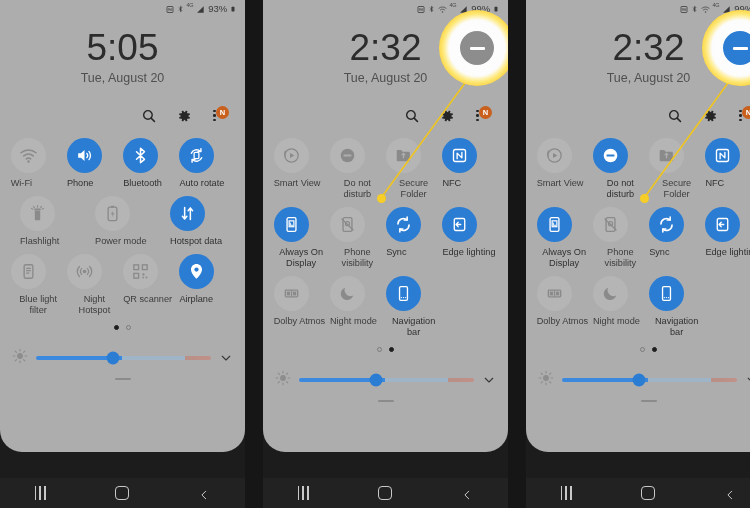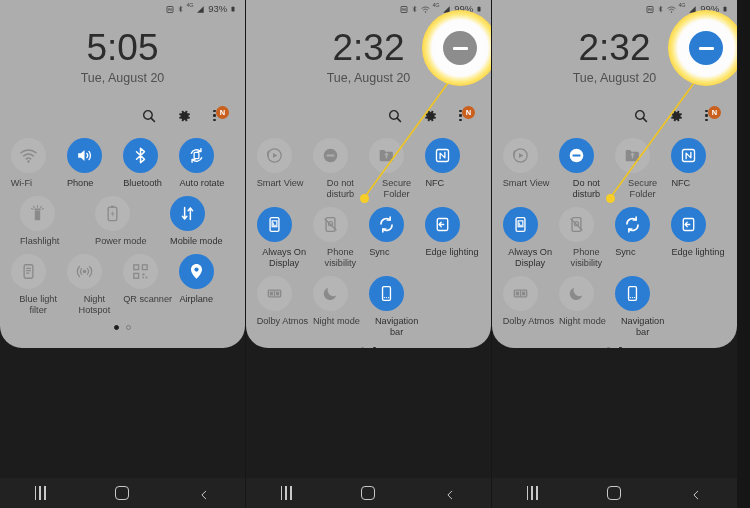--- a/index.html
+++ b/index.html
@@ -16,26 +16,26 @@
     background: #161616;
   }
   .phone {
     position: relative;
     width: 245px;
     height: 508px;
     background: #1c1c1c;
     overflow: hidden;
     flex: 0 0 245px;
   }
-  .phone.p2, .phone.p3 { margin-left: 1px; }
+  .phone.p2, .phone.p3 { margin-left: 18px; }
   .panel {
     position: absolute;
     left: 0; top: 0;
     width: 245px;
-    height: 348px;
+    height: 452px;
     background: #adadad;
     border-bottom-left-radius: 22px;
     border-bottom-right-radius: 22px;
     overflow: hidden;
   }
 
   
   .statusbar {
     height: 17px;
     display: flex;
@@ -359,21 +359,21 @@
               </div>
               <div class="tlabel ">Power mode</div>
             </div>
             <div class="tile">
               <div class="tcircle on">
                 <svg width="19" height="19" viewBox="0 0 24 24" fill="none">
                   <path d="M8.4 4.5v14M8.4 18.8L5.6 15.6M8.4 18.8l2.8-3.2" stroke="#ffffff" stroke-width="1.9" stroke-linecap="round" stroke-linejoin="round"></path>
                   <path d="M15.6 19.5v-14M15.6 5.2l-2.8 3.2M15.6 5.2l2.8 3.2" stroke="#ffffff" stroke-width="1.9" stroke-linecap="round" stroke-linejoin="round"></path>
                 </svg>
               </div>
-              <div class="tlabel on">Mobile mode</div>
+              <div class="tlabel on">Hotspot data</div>
             </div>
           </div>
           <div class="tilerow">
             <div class="tile">
               <div class="tcircle ">
                 <svg width="19" height="19" viewBox="0 0 24 24" fill="none">
                   <rect x="6.5" y="3.5" width="11" height="17" rx="1.8" stroke="#8a8a8a" stroke-width="1.7"></rect>
                   <path d="M9.6 8h4.8M9.6 11h4.8M9.6 14h3" stroke="#8a8a8a" stroke-width="1.5" stroke-linecap="round"></path>
                 </svg>
               </div>

